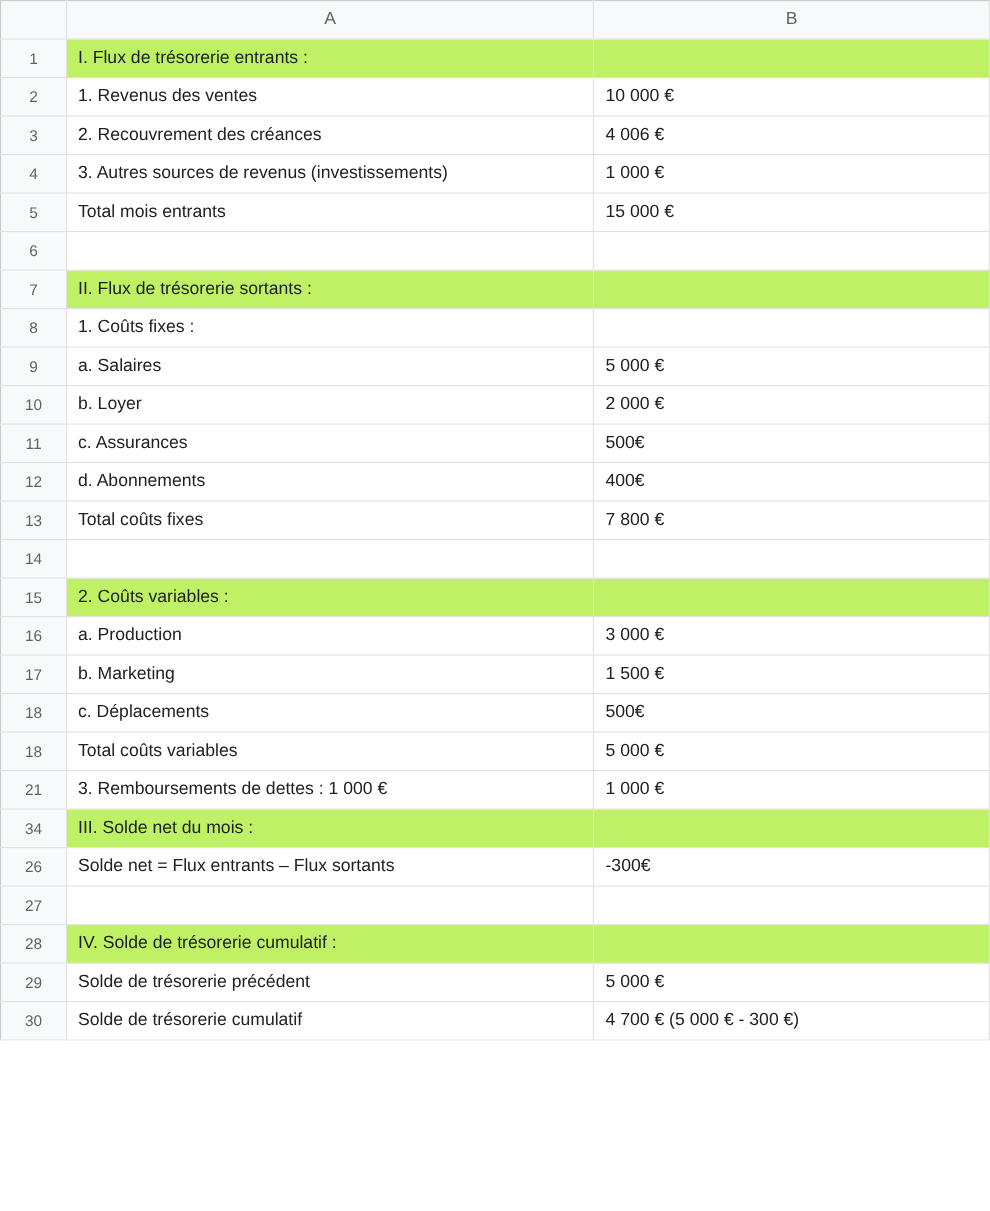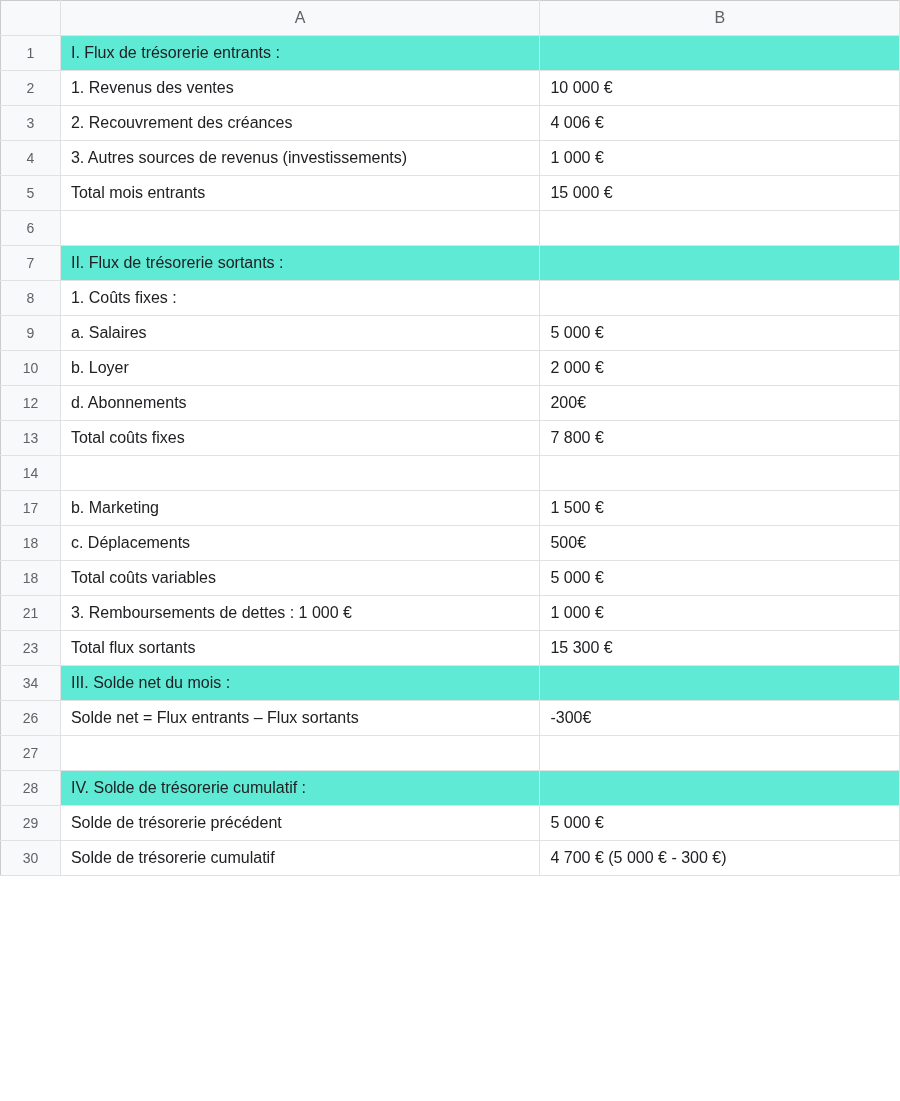--- a/index.html
+++ b/index.html
@@ -53,21 +53,21 @@
     border-left: 1px solid #ccc;
     padding: 0;
   }
   .colA {
     width: 480px;
   }
   .colB {
     width: 360px;
   }
   .section {
-    background: #5eead4;
+    background: #bef264;
   }
   .clickable {
     cursor: cell;
   }
 </style>
 </head>
 <body>
 
 <div class="sheet">
   <div class="row">
@@ -120,60 +120,70 @@
       <div class="cell rownum">9</div>
       <div class="cell colA clickable">a. Salaires</div>
       <div class="cell colB clickable">5 000 €</div>
     </div>
     <div class="row">
       <div class="cell rownum">10</div>
       <div class="cell colA clickable">b. Loyer</div>
       <div class="cell colB clickable">2 000 €</div>
     </div>
     <div class="row">
+      <div class="cell rownum">11</div>
+      <div class="cell colA clickable">c. Assurances</div>
+      <div class="cell colB clickable">500€</div>
+    </div>
+    <div class="row">
       <div class="cell rownum">12</div>
       <div class="cell colA clickable">d. Abonnements</div>
-      <div class="cell colB clickable">200€</div>
+      <div class="cell colB clickable">400€</div>
     </div>
     <div class="row">
       <div class="cell rownum">13</div>
       <div class="cell colA clickable">Total coûts fixes</div>
       <div class="cell colB clickable">7 800 €</div>
     </div>
     <div class="row">
       <div class="cell rownum">14</div>
       <div class="cell colA clickable"></div>
       <div class="cell colB clickable"></div>
     </div>
     <div class="row">
+      <div class="cell rownum">15</div>
+      <div class="cell colA clickable section">2. Coûts variables :</div>
+      <div class="cell colB clickable section"></div>
+    </div>
+    <div class="row">
+      <div class="cell rownum">16</div>
+      <div class="cell colA clickable">a. Production</div>
+      <div class="cell colB clickable">3 000 €</div>
+    </div>
+    <div class="row">
       <div class="cell rownum">17</div>
       <div class="cell colA clickable">b. Marketing</div>
       <div class="cell colB clickable">1 500 €</div>
     </div>
     <div class="row">
       <div class="cell rownum">18</div>
       <div class="cell colA clickable">c. Déplacements</div>
       <div class="cell colB clickable">500€</div>
     </div>
     <div class="row">
       <div class="cell rownum">18</div>
       <div class="cell colA clickable">Total coûts variables</div>
       <div class="cell colB clickable">5 000 €</div>
     </div>
     <div class="row">
       <div class="cell rownum">21</div>
       <div class="cell colA clickable">3. Remboursements de dettes : 1 000 €</div>
       <div class="cell colB clickable">1 000 €</div>
     </div>
     <div class="row">
-      <div class="cell rownum">23</div>
-      <div class="cell colA clickable">Total flux sortants</div>
-      <div class="cell colB clickable">15 300 €</div>
-    </div>
-    <div class="row">
       <div class="cell rownum">34</div>
       <div class="cell colA clickable section">III. Solde net du mois :</div>
       <div class="cell colB clickable section"></div>
     </div>
     <div class="row">
       <div class="cell rownum">26</div>
       <div class="cell colA clickable">Solde net = Flux entrants – Flux sortants</div>
       <div class="cell colB clickable">-300€</div>
     </div>
     <div class="row">

